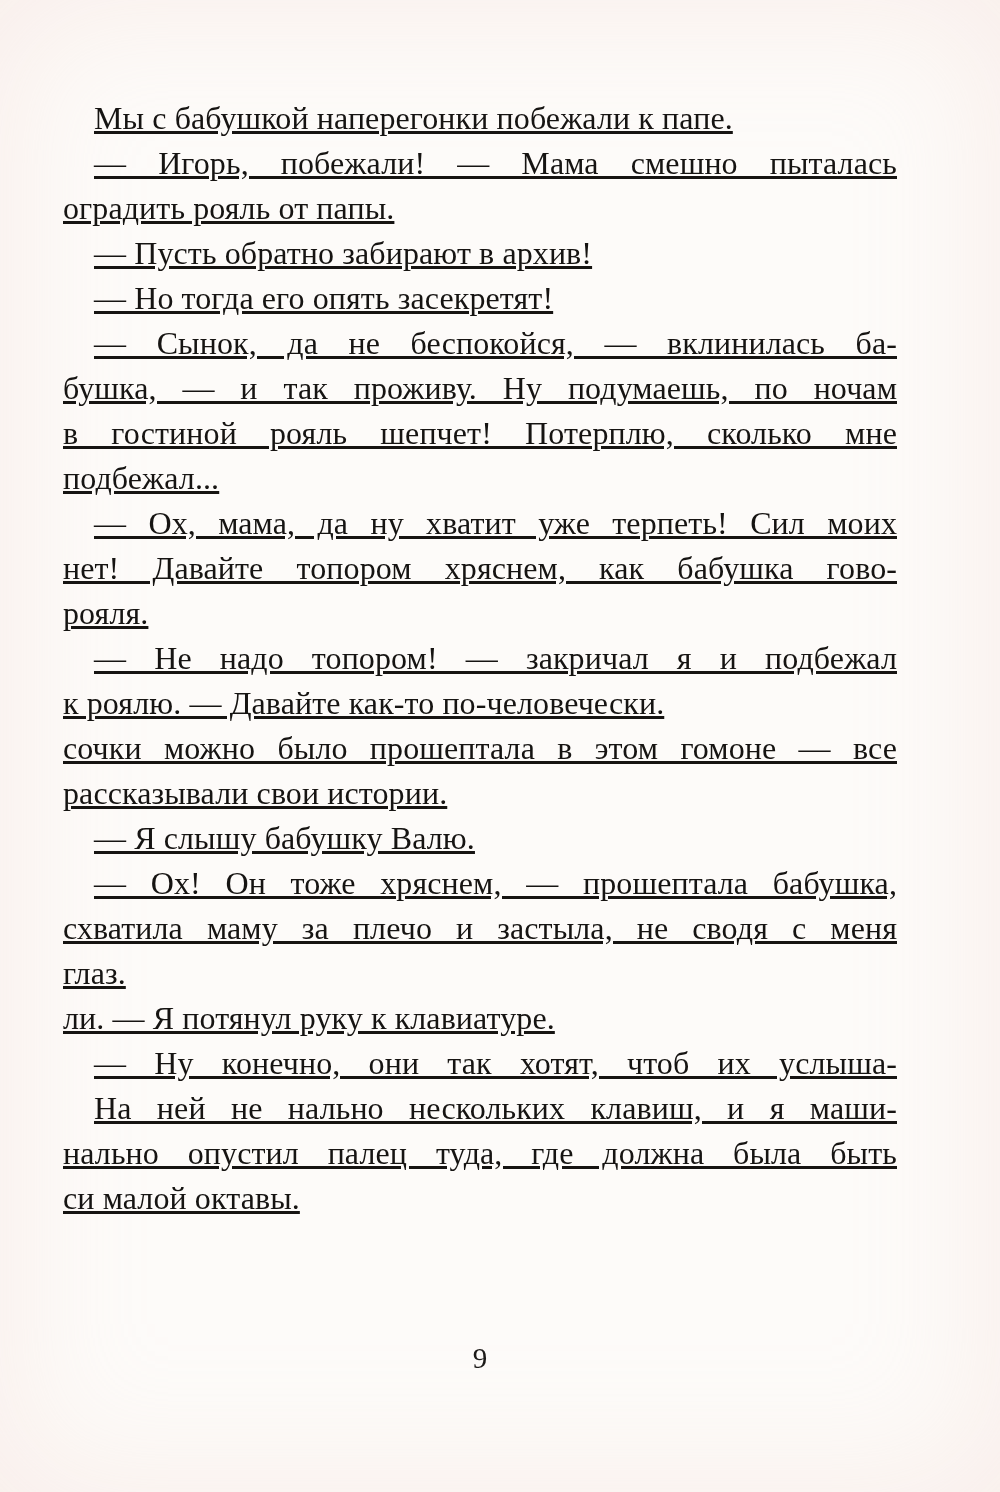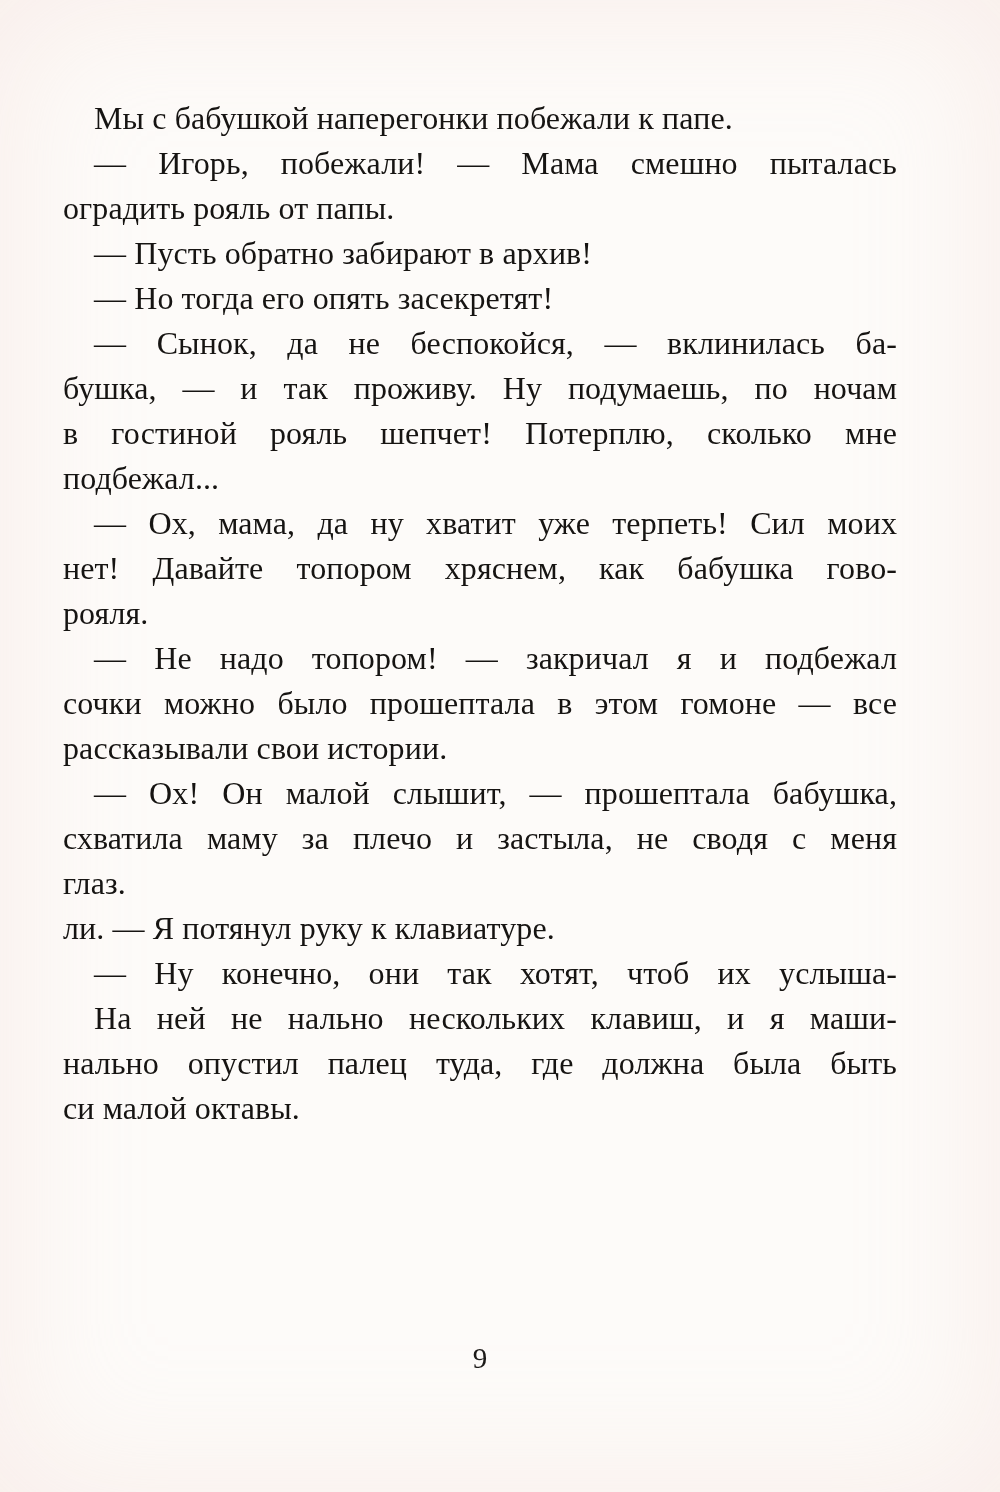--- a/index.html
+++ b/index.html
@@ -26,20 +26,21 @@
       top: 96px;
       width: 834px;
       font-size: 32px;
       line-height: 45px;
       color: #161412;
       letter-spacing: 0.1px;
     }
     .line {
       text-align: left;
       min-height: 45px;
+      text-decoration: underline;
     }
     .line.fill {
       text-align: justify;
       text-align-last: justify;
     }
     .line.indent {
       text-indent: 31px;
     }
     .folio {
       position: absolute;
@@ -62,23 +63,25 @@
       <div class="line indent">— Пусть обратно забирают в архив!</div>
       <div class="line indent">— Но тогда его опять засекретят!</div>
       <div class="line fill indent">— Сынок, да не беспокойся, — вклинилась ба-</div>
       <div class="line fill">бушка, — и так проживу. Ну подумаешь, по ночам</div>
       <div class="line fill">в гостиной рояль шепчет! Потерплю, сколько мне</div>
       <div class="line">подбежал...</div>
       <div class="line fill indent">— Ох, мама, да ну хватит уже терпеть! Сил моих</div>
       <div class="line fill">нет! Давайте топором хряснем, как бабушка гово-</div>
       <div class="line">рояля.</div>
       <div class="line fill indent">— Не надо топором! — закричал я и подбежал</div>
+      <div class="line">к роялю. — Давайте как-то по-человечески.</div>
       <div class="line fill">сочки можно было прошептала в этом гомоне — все</div>
       <div class="line">рассказывали свои истории.</div>
-      <div class="line fill indent">— Ох! Он малой слышит, — прошептала бабушка,</div>
+      <div class="line indent">— Я слышу бабушку Валю.</div>
+      <div class="line fill indent">— Ох! Он тоже хряснем, — прошептала бабушка,</div>
       <div class="line fill">схватила маму за плечо и застыла, не сводя с меня</div>
       <div class="line">глаз.</div>
       <div class="line">ли. — Я потянул руку к клавиатуре.</div>
       <div class="line fill indent">— Ну конечно, они так хотят, чтоб их услыша-</div>
       <div class="line fill indent">На ней не нально нескольких клавиш, и я маши-</div>
       <div class="line fill">нально опустил палец туда, где должна была быть</div>
       <div class="line">си малой октавы.</div>
     </main>
   <div class="folio">9</div>
 </div>

